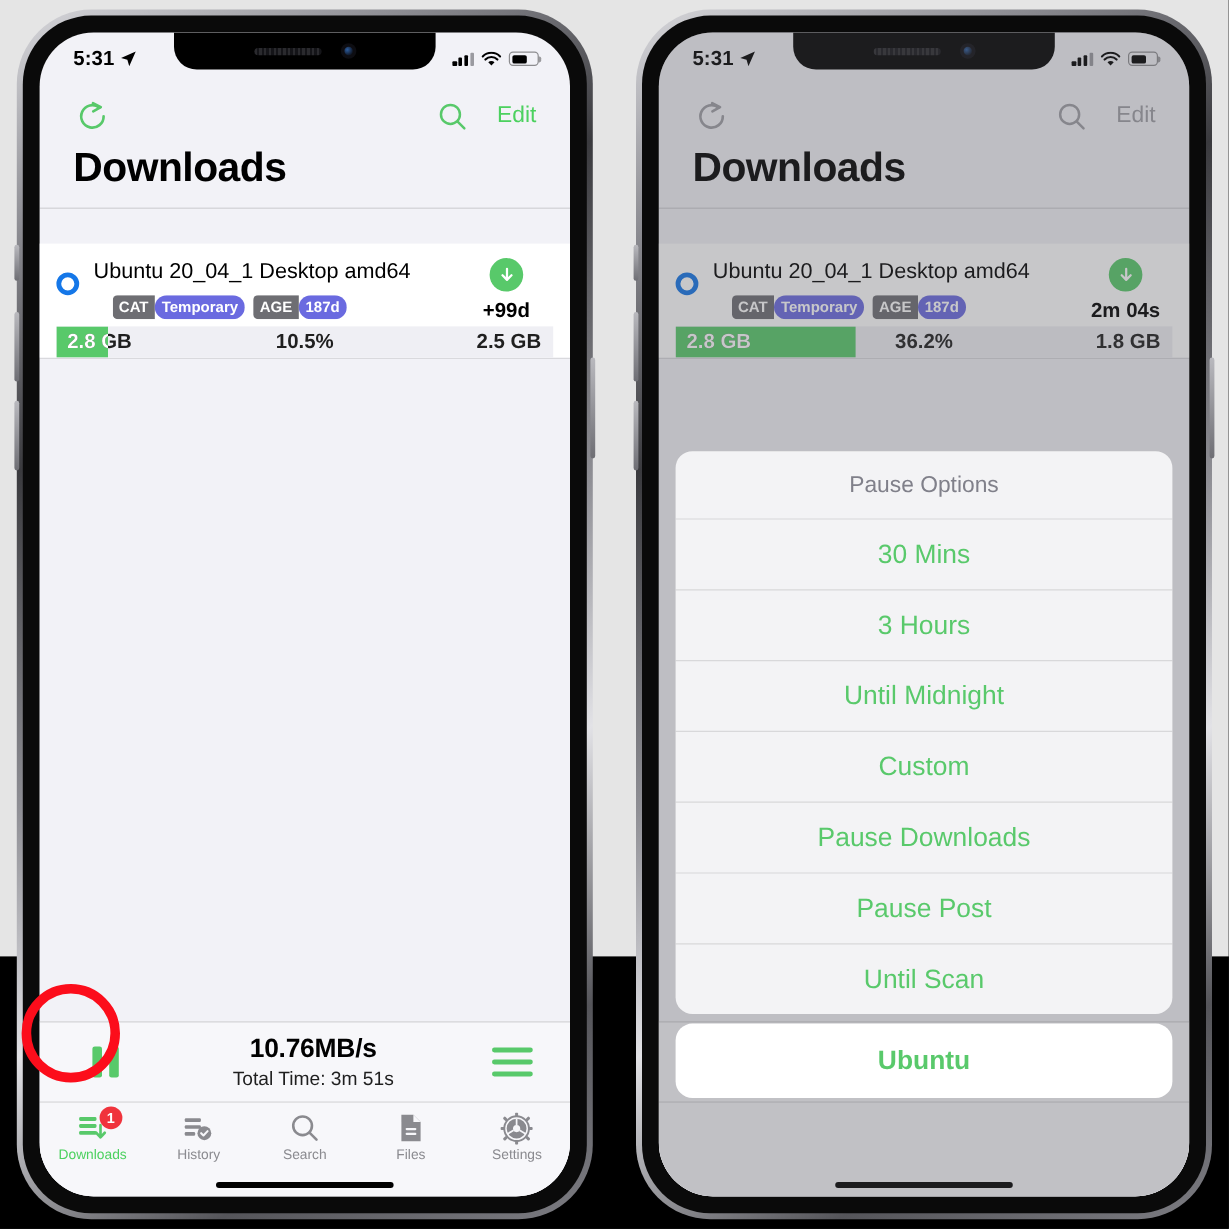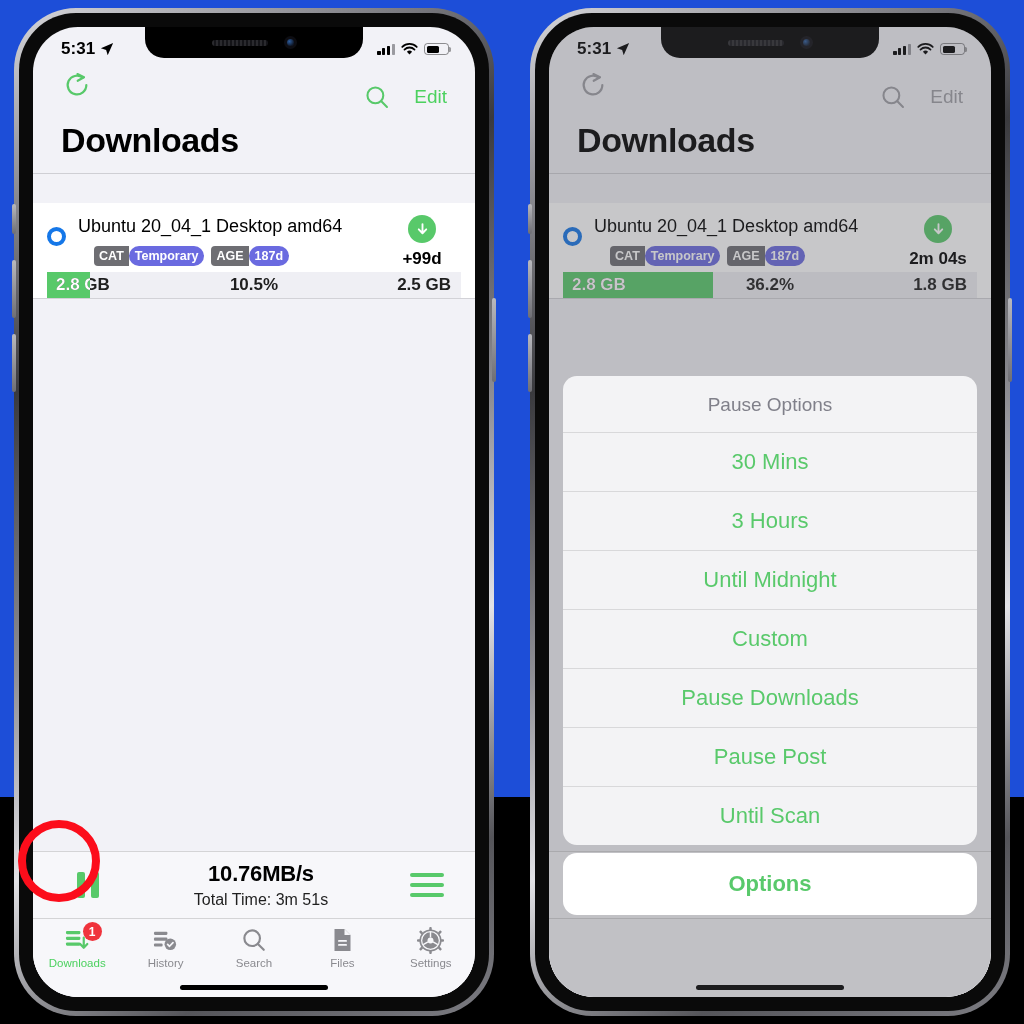--- a/index.html
+++ b/index.html
@@ -1,19 +1,19 @@
 <!DOCTYPE html>
 <html><head>
 <meta charset="utf-8">
 <style>
   * { margin:0; padding:0; box-sizing:border-box; }
   html,body { width:1024px; height:1024px; background:#000; overflow:hidden; }
   body { font-family:"Liberation Sans","DejaVu Sans",sans-serif; }
 
-  .stage { position:relative; width:1024px; height:797px; background:#1d4ed8; }
+  .stage { position:relative; width:1024px; height:797px; background:#e5e5e5; }
 
   
   .phone { position:absolute; top:8px; width:480px; height:1008px; }
   .phone.left  { left:14px; }
   .phone.right { left:530px; }
 
   .frame-outer{
     position:absolute; inset:0;
     border-radius:62px;
     background:linear-gradient(150deg,#d8d8dc 0%,#8e8e94 14%,#3a3a3e 30%,#8f8f95 52%,#e2e2e6 68%,#55555a 86%,#7d7d83 100%);
@@ -73,21 +73,21 @@
   .bars i:nth-child(3){ height:9px; }
   .bars i:nth-child(4){ height:11px; background:#9a9aa0; }
   .batt{ width:25px; height:12px; border:1.5px solid rgba(0,0,0,.42); border-radius:3.5px;
          position:relative; display:flex; align-items:center; padding:1.5px; }
   .batt::after{ content:""; position:absolute; right:-3.4px; top:3.4px; width:2px; height:5px;
                 background:rgba(0,0,0,.36); border-radius:0 1.5px 1.5px 0; }
   .batt b{ display:block; height:100%; width:60%; background:#000; border-radius:1.6px; }
 
   
   .navbar{ position:absolute; top:44px; left:0; right:0; z-index:20; }
-  .nav-actions{ height:52px; display:flex; justify-content:space-between;
+  .nav-actions{ height:52px; display:flex; align-items:center; justify-content:space-between;
                 padding:0 28px 0 30px; }
   .nav-right{ display:flex; align-items:center; gap:24px; }
   .edit-btn{ font-size:19px; color:#4cd15f; }
   .page-title{ font-size:34px; font-weight:700; color:#000; padding:0 28px; line-height:1.12;
                letter-spacing:-.4px; margin-top:-2px; }
   .nav-sep{ height:1px; background:rgba(0,0,0,.14); margin-top:14px; }
 
   
   .list{ position:absolute; top:176px; left:0; right:0; bottom:0; background:#f2f2f7; }
   .dl-row{ background:#fff; padding:10px 14px 0 14px; position:relative; }
@@ -477,21 +477,21 @@
             <div class="sheet-group">
               <div class="sheet-title">Pause Options</div>
               <div class="sheet-item">30 Mins</div>
               <div class="sheet-item">3 Hours</div>
               <div class="sheet-item">Until Midnight</div>
               <div class="sheet-item">Custom</div>
               <div class="sheet-item">Pause Downloads</div>
               <div class="sheet-item">Pause Post</div>
               <div class="sheet-item">Until Scan</div>
             </div>
-            <div class="sheet-cancel">Options</div>
+            <div class="sheet-cancel">Ubuntu</div>
           </div>
 
         </div>
       </div>
     </div>
     <div class="btn-side mute"></div>
     <div class="btn-side volup"></div>
     <div class="btn-side voldn"></div>
     <div class="btn-side power"></div>
   </div>

